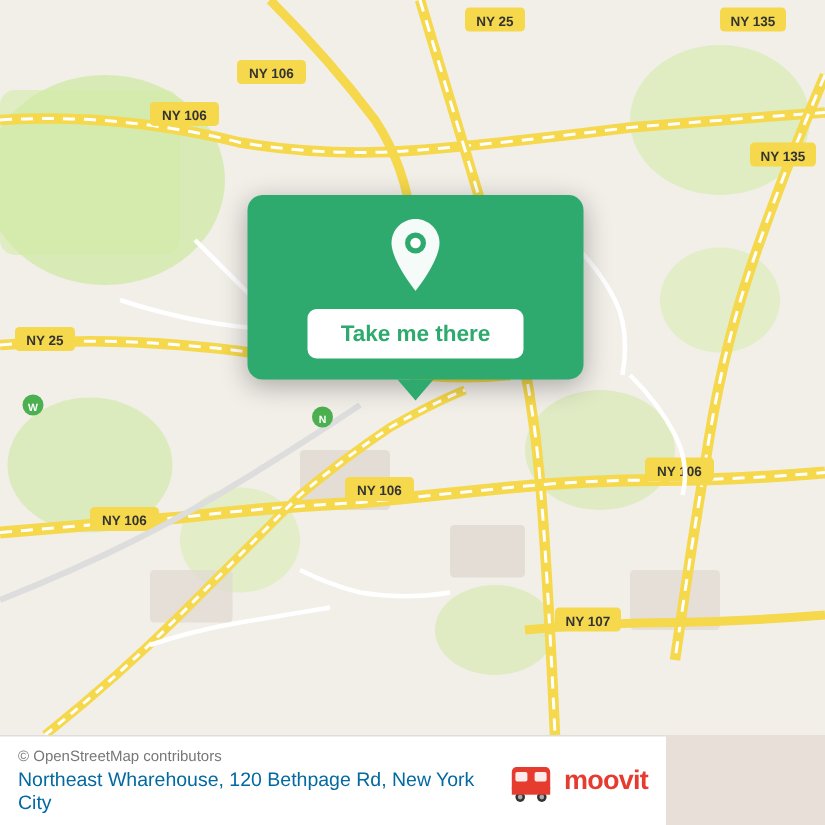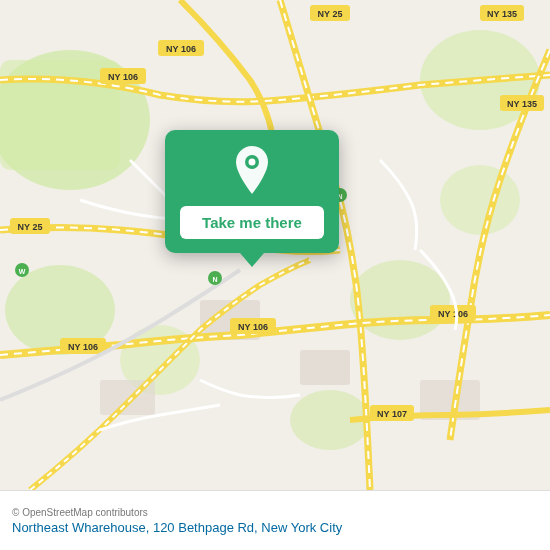--- a/index.html
+++ b/index.html
@@ -26,21 +26,21 @@
       position: absolute;
       top: 0; left: 0;
       width: 100%; height: 100%;
     }
 
     
     .popup-card {
       position: absolute;
       top: 130px;
       left: 165px;
-      width: 174px;
+      width: 224px;
       background: #2eaa6e;
       border-radius: 10px;
       display: flex;
       flex-direction: column;
       align-items: center;
       padding: 18px 16px 14px;
       box-shadow: 0 4px 18px rgba(0,0,0,0.3);
     }
 
     .popup-card::after {
@@ -70,21 +70,21 @@
       border-radius: 6px;
       padding: 8px 22px;
       font-size: 15px;
       font-weight: bold;
       cursor: pointer;
       white-space: nowrap;
     }
 
     
     .bottom-bar {
-      width: 550px;
+      width: 444px;
       height: 60px;
       background: white;
       display: flex;
       align-items: center;
       justify-content: space-between;
       padding: 0 12px;
       border-top: 1px solid #ddd;
     }
 
     .bottom-bar-left {
@@ -224,13 +224,27 @@
     </div>
     <button class="take-me-btn">Take me there</button>
   </div>
 </div>
 
 <div class="bottom-bar">
   <div class="bottom-bar-left">
     <span class="copyright-text">© OpenStreetMap contributors</span>
     <span class="address-text">Northeast Wharehouse, 120 Bethpage Rd, New York City</span>
   </div>
+  <div class="moovit-logo">
+    <svg class="moovit-icon" viewBox="0 0 40 40" xmlns="http://www.w3.org/2000/svg">
+
+      <rect x="4" y="8" width="32" height="22" rx="4" fill="#e63c2f"></rect>
+      <rect x="7" y="12" width="10" height="8" rx="1.5" fill="white" opacity="0.9"></rect>
+      <rect x="23" y="12" width="10" height="8" rx="1.5" fill="white" opacity="0.9"></rect>
+      <circle cx="11" cy="33" r="4" fill="#333"></circle>
+      <circle cx="29" cy="33" r="4" fill="#333"></circle>
+      <circle cx="11" cy="33" r="2" fill="#aaa"></circle>
+      <circle cx="29" cy="33" r="2" fill="#aaa"></circle>
+      <rect x="4" y="25" width="32" height="6" rx="0" fill="#e63c2f"></rect>
+    </svg>
+    <span class="moovit-text">moovit</span>
+  </div>
 </div>
 
 </body></html>

